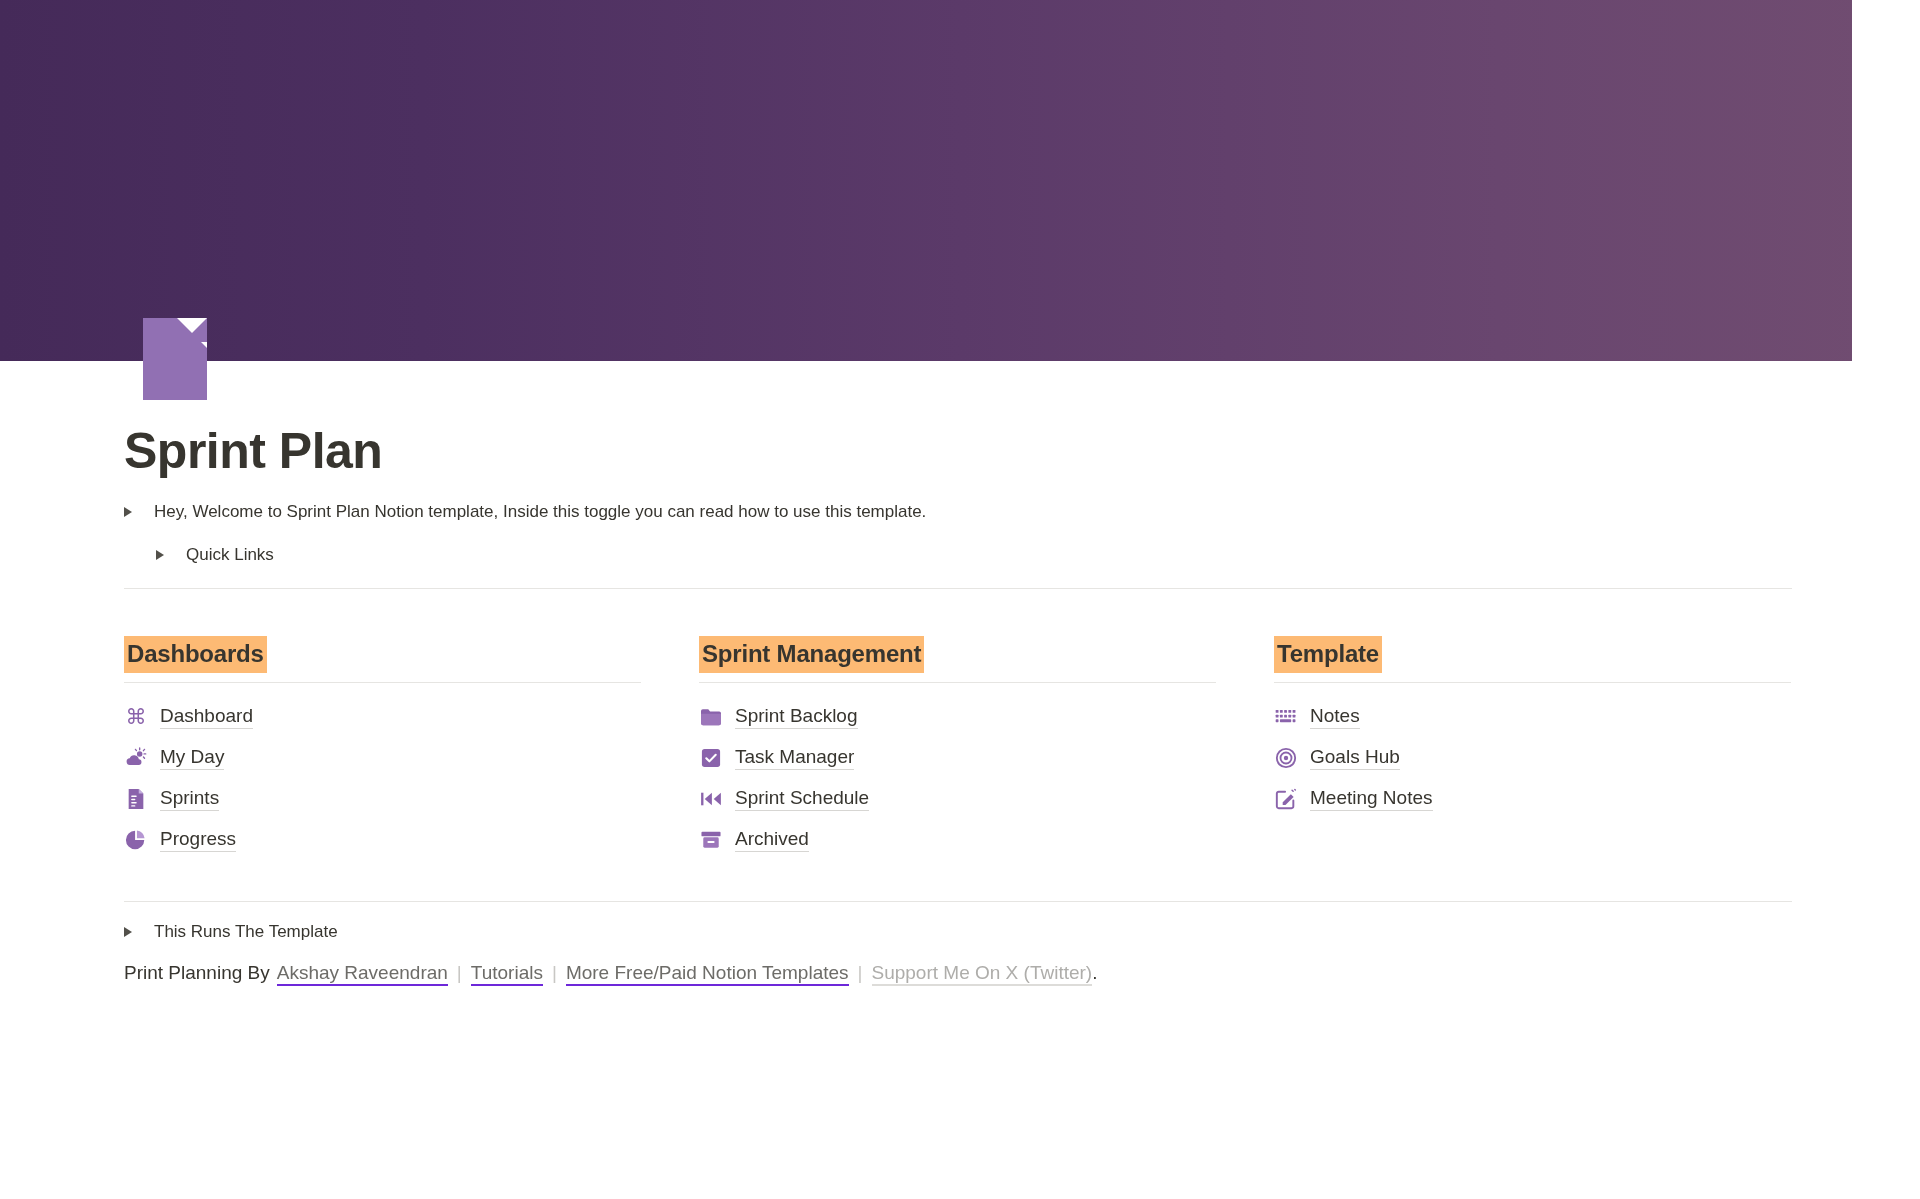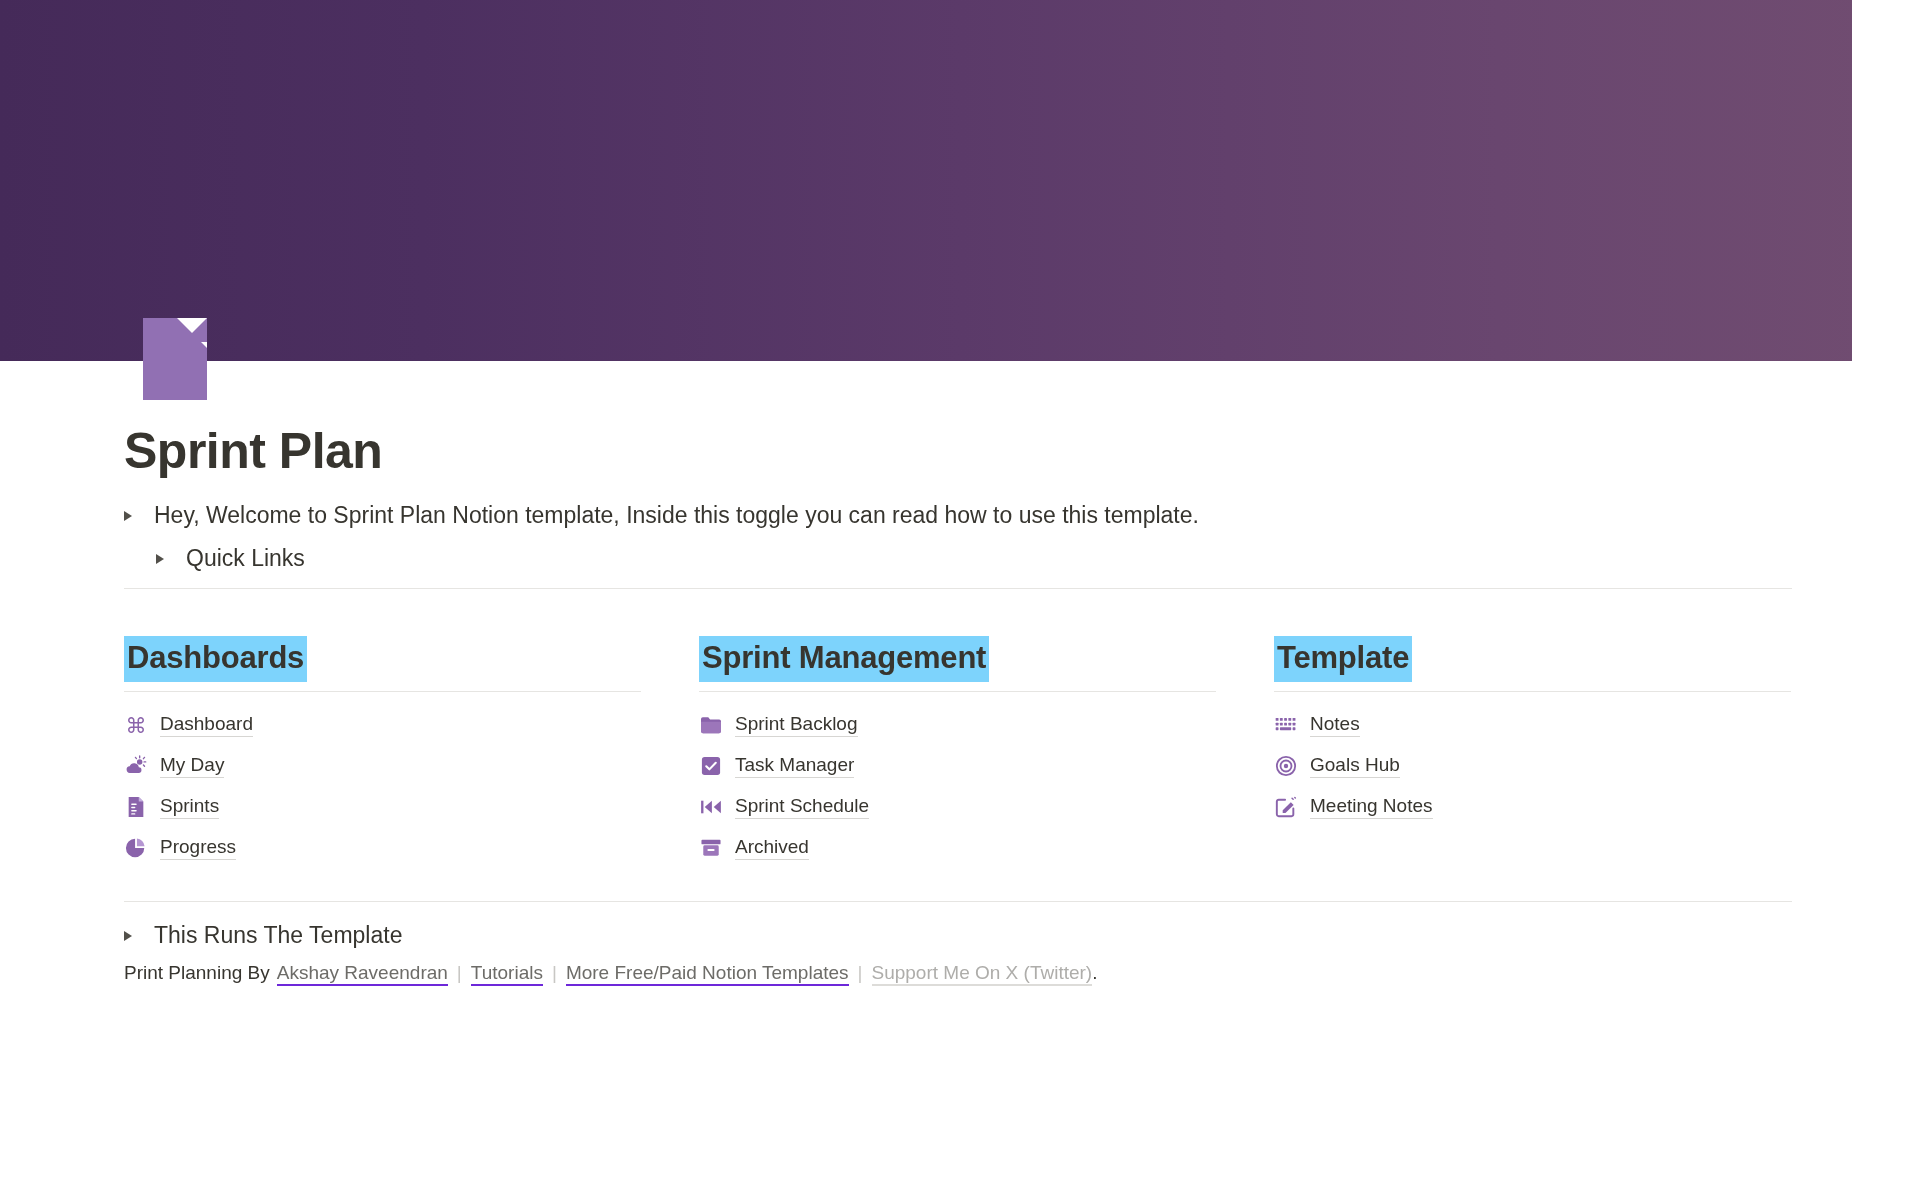--- a/index.html
+++ b/index.html
@@ -57,21 +57,21 @@
     color: #37352f;
     letter-spacing: -0.5px;
   }
 
   
   .toggle-row {
     position: absolute;
     left: 124px;
     display: flex;
     align-items: center;
-    font-size: 23px;
+    font-size: 17px;
     color: #37352f;
   }
   .toggle-row.t1 { top: 502px; }
   .toggle-row.t2 { top: 545px; margin-left: 32px; }
   .toggle-row.t3 { top: 922px; }
 
   .tri {
     width: 16px;
     height: 16px;
     margin-right: 14px;
@@ -104,24 +104,24 @@
     position: absolute;
     left: 124px;
     top: 636px;
     width: 1668px;
     display: flex;
     gap: 58px;
   }
   .col { width: 517px; }
 
   .col-head {
-    font-size: 31px;
+    font-size: 24px;
     font-weight: bold;
     color: #37352f;
-    background: #7dd3fc;
+    background: #fdba74;
     display: inline-block;
     padding: 4px 3px 5px 3px;
     line-height: 1.18;
     letter-spacing: -0.2px;
   }
   .col-head-wrap { display: block; }
   .col-rule {
     margin-top: 9px;
     height: 1px;
     background: #e6e5e2;

